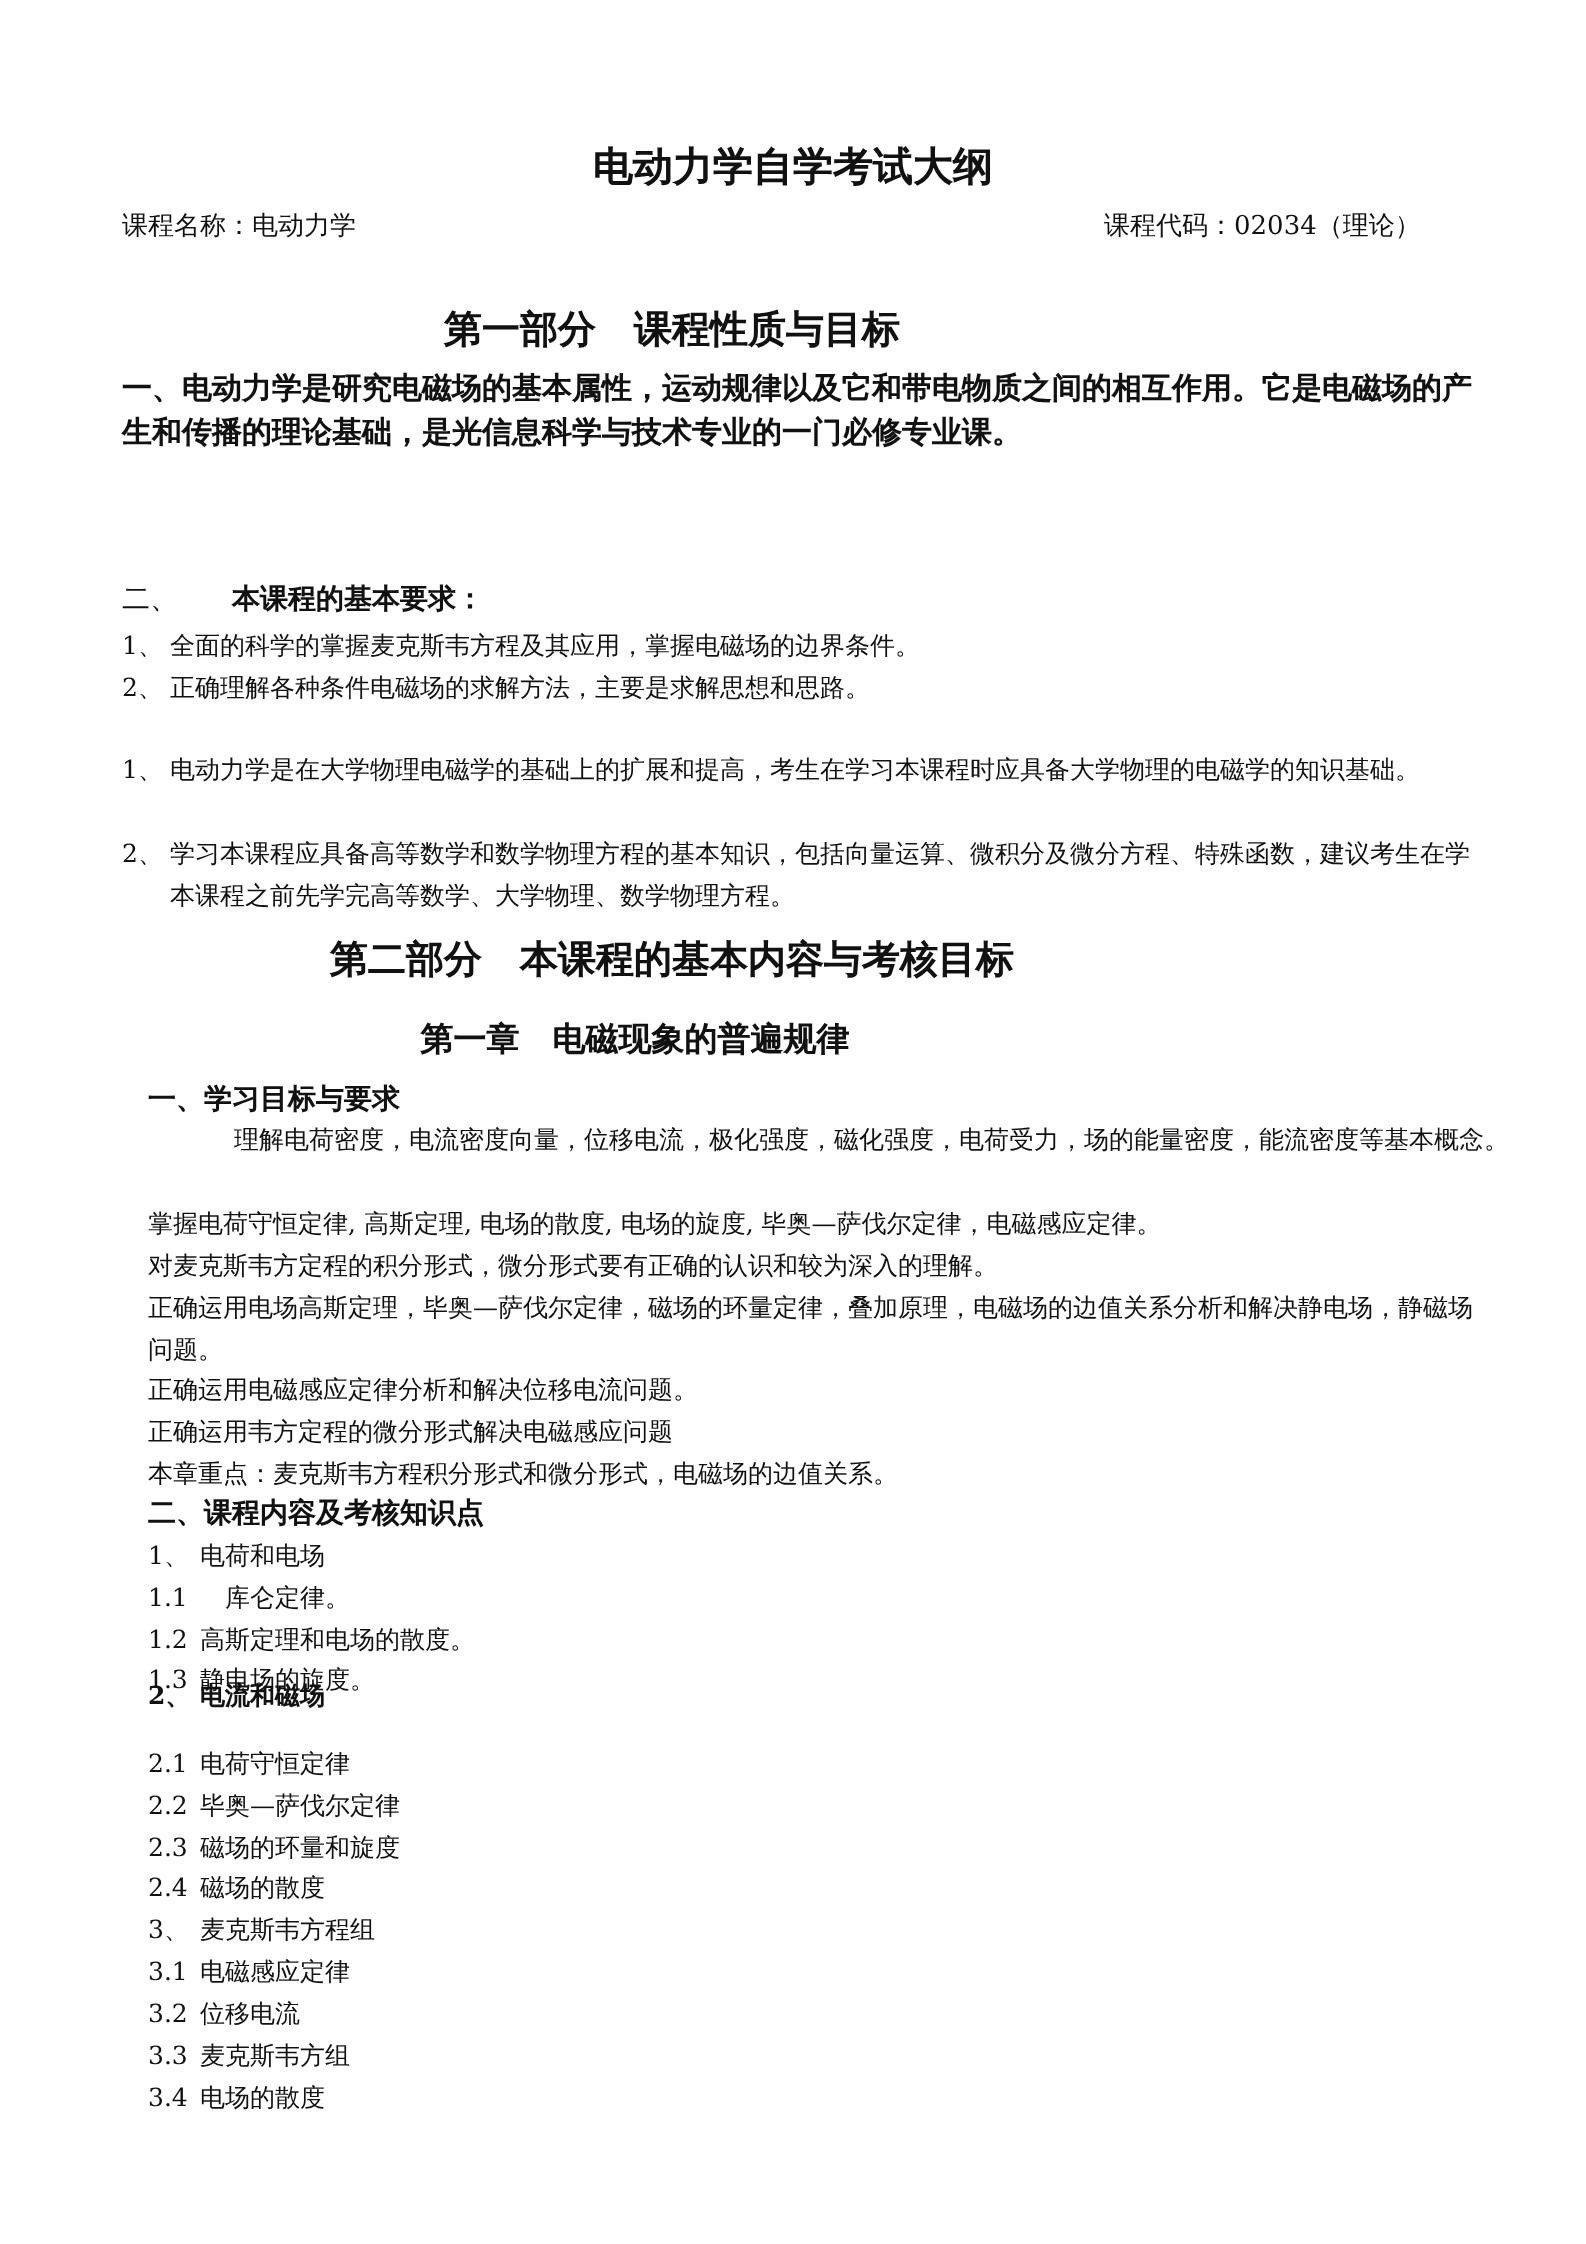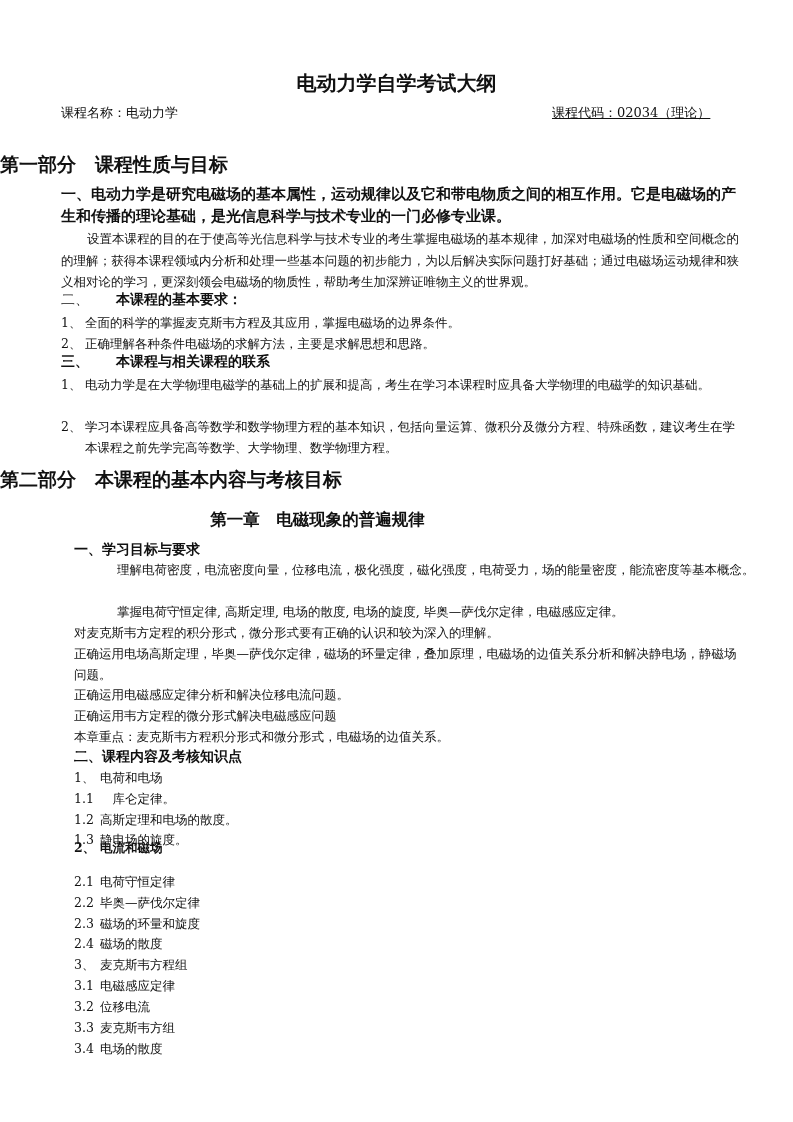--- a/index.html
+++ b/index.html
@@ -3,21 +3,21 @@
   <meta charset="utf-8">
   <style>
     html, body { margin: 0; padding: 0; background: #ffffff; }
     body { width: 793px; height: 1122px; position: relative; overflow: hidden;
            font-family: "DejaVu Serif", "Liberation Serif", serif; color: #111; }
     .page { position: absolute; left: 0; top: 0; width: 793px; height: 1122px; }
     .abs { position: absolute; white-space: nowrap; }
     .title { top: 70px; left: 0; width: 793px; text-align: center; font-size: 20px; font-weight: bold;
              font-family: "DejaVu Sans", sans-serif; }
     .meta { top: 104px; font-size: 13px; }
-    .part-title { left: 0; width: 672px; text-align: left; font-size: 19px; font-weight: bold;
+    .part-title { left: 0; width: 672px; text-align: center; font-size: 19px; font-weight: bold;
                   font-family: "DejaVu Sans", sans-serif; }
     .chapter-title { left: 0; width: 635px; text-align: center; font-size: 16.5px; font-weight: bold;
                      font-family: "DejaVu Sans", sans-serif; }
     .bold-para { left: 61px; width: 676px; font-size: 15px; font-weight: bold; line-height: 22px;
                  white-space: normal; font-family: "DejaVu Sans", sans-serif; }
     .para { left: 61px; width: 678px; font-size: 12.5px; line-height: 21.5px; white-space: normal;
             text-indent: 26px; text-align: justify; }
     .sec-head { left: 61px; font-size: 14px; font-weight: bold; font-family: "DejaVu Sans", sans-serif; }
     .sec-head .num { display: inline-block; width: 55px; font-weight: normal; }
     .sec-head.strong .num { font-weight: bold; }
@@ -29,53 +29,49 @@
     .kp { left: 74px; font-size: 12.5px; }
     .kp .n { display: inline-block; width: 26px; }
   </style>
 </head>
 <body>
 
 <div class="page">
 
   <div class="abs title">电动力学自学考试大纲</div>
   <div class="abs meta" style="left:61px;">课程名称：电动力学</div>
-  <div class="abs meta" style="left:552px;text-decoration:underline;">课程代码：02034（理论）</div>
+  <div class="abs meta" style="left:552px;">课程代码：02034（理论）</div>
 
   <div class="abs part-title" style="top:152px;">第一部分　课程性质与目标</div>
 
   <div class="abs bold-para" style="top:183px;">一、电动力学是研究电磁场的基本属性，运动规律以及它和带电物质之间的相互作用。它是电磁场的产生和传播的理论基础，是光信息科学与技术专业的一门必修专业课。</div>
-  <div class="abs para" style="top:228px;">设置本课程的目的在于使高等光信息科学与技术专业的考生掌握电磁场的基本规律，加深对电磁场的性质和空间概念的的理解；获得本课程领域内分析和处理一些基本问题的初步能力，为以后解决实际问题打好基础；通过电磁场运动规律和狭义相对论的学习，更深刻领会电磁场的物质性，帮助考生加深辨证唯物主义的世界观。</div>
 
   <div class="abs sec-head" style="top:291px;">
     <span class="num">二、</span><span>本课程的基本要求：</span>
   </div>
   <div class="abs item" style="top:312px;">
     <span class="n">1、</span><span>全面的科学的掌握麦克斯韦方程及其应用，掌握电磁场的边界条件。</span>
   </div>
   <div class="abs item" style="top:333px;">
     <span class="n">2、</span><span>正确理解各种条件电磁场的求解方法，主要是求解思想和思路。</span>
   </div>
 
-  <div class="abs sec-head strong" style="top:353px;">
-    <span class="num">三、</span><span>本课程与相关课程的联系</span>
-  </div>
   <div class="abs item" style="top:374px;">
     <span class="n">1、</span><span>电动力学是在大学物理电磁学的基础上的扩展和提高，考生在学习本课程时应具备大学物理的电磁学的知识基础。</span>
   </div>
   <div class="abs item" style="top:416px;">
     <span class="n">2、</span><span>学习本课程应具备高等数学和数学物理方程的基本知识，包括向量运算、微积分及微分方程、特殊函数，建议考生在学本课程之前先学完高等数学、大学物理、数学物理方程。</span>
   </div>
 
   <div class="abs part-title" style="top:467px;">第二部分　本课程的基本内容与考核目标</div>
   <div class="abs chapter-title" style="top:509px;">第一章　电磁现象的普遍规律</div>
 
   <div class="abs sub-head" style="top:541px;">一、学习目标与要求</div>
   <div class="abs line" style="top:560px;margin-left:43px;">理解电荷密度，电流密度向量，位移电流，极化强度，磁化强度，电荷受力，场的能量密度，能流密度等基本概念。</div>
-  <div class="abs line" style="top:602px;margin-left:43px;">掌握电荷守恒定律, 高斯定理, 电场的散度, 电场的旋度, 毕奥—萨伐尔定律，电磁感应定律。</div>
+  <div class="abs line" style="top:602px;">掌握电荷守恒定律, 高斯定理, 电场的散度, 电场的旋度, 毕奥—萨伐尔定律，电磁感应定律。</div>
   <div class="abs line" style="top:623px;">对麦克斯韦方定程的积分形式，微分形式要有正确的认识和较为深入的理解。</div>
   <div class="abs line" style="top:644px;">正确运用电场高斯定理，毕奥—萨伐尔定律，磁场的环量定律，叠加原理，电磁场的边值关系分析和解决静电场，静磁场问题。</div>
   <div class="abs line" style="top:706px;">正确运用韦方定程的微分形式解决电磁感应问题</div>
   <div class="abs line" style="top:685px;">正确运用电磁感应定律分析和解决位移电流问题。</div>
   <div class="abs line" style="top:727px;">本章重点：麦克斯韦方程积分形式和微分形式，电磁场的边值关系。</div>
 
   <div class="abs sub-head" style="top:748px;">二、课程内容及考核知识点</div>
 
   <div class="abs kp" style="top:770px;"><span class="n">1、</span><span>电荷和电场</span></div>
   <div class="abs kp" style="top:791px;"><span class="n">1.1</span><span>　库仑定律。</span></div>

